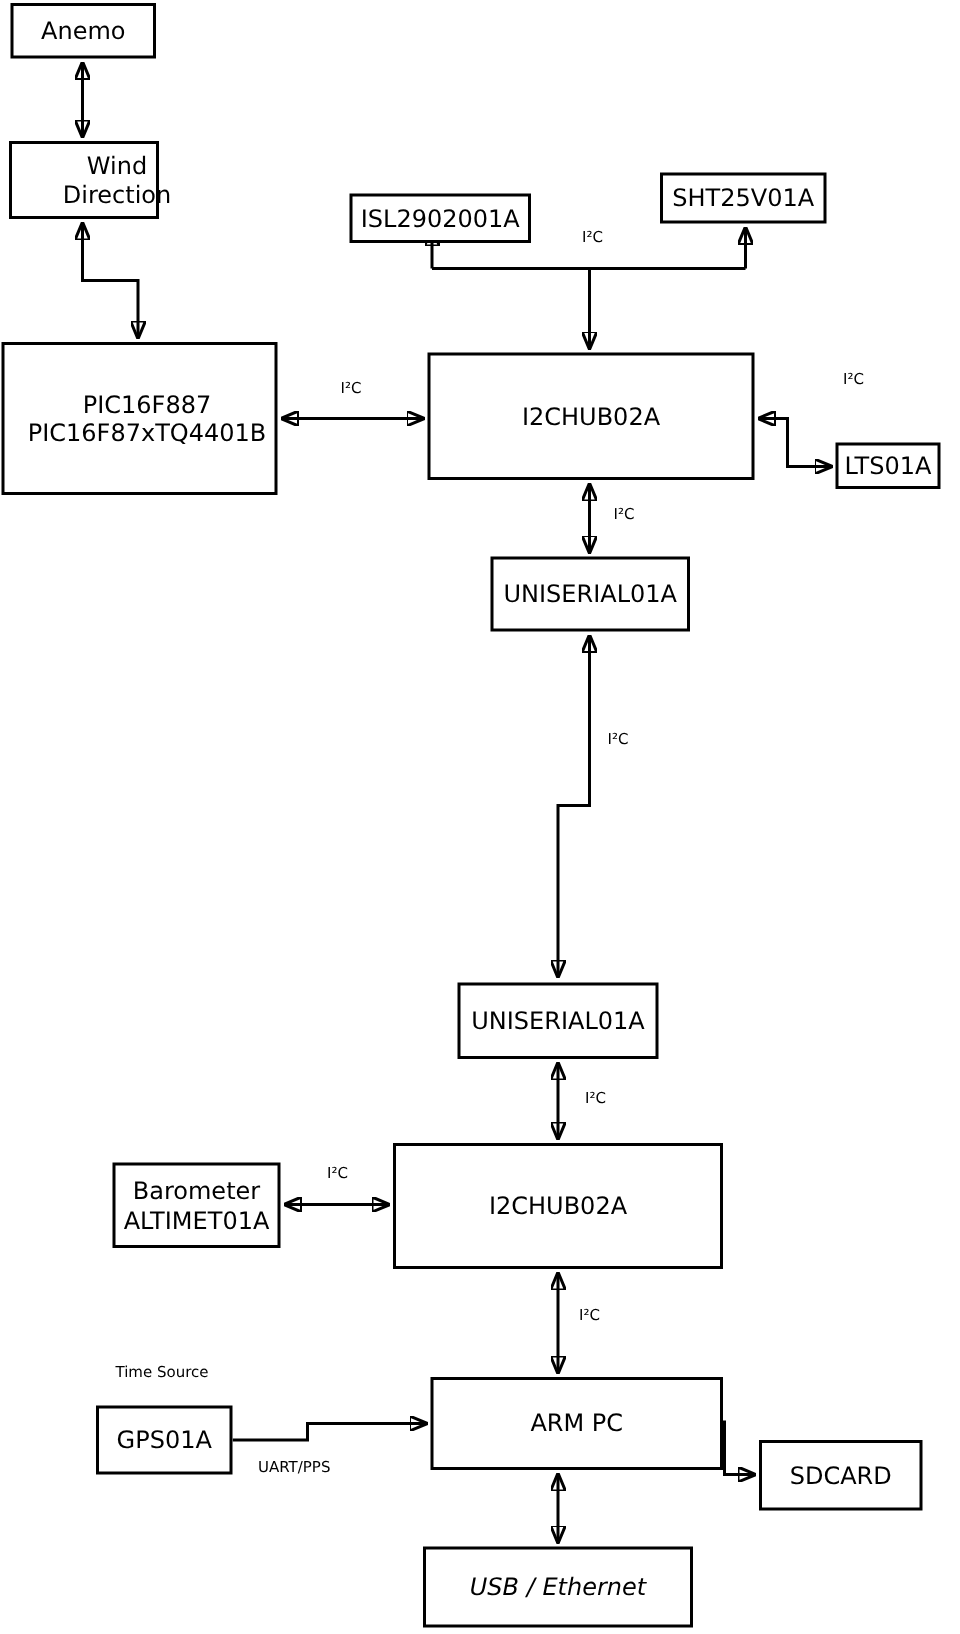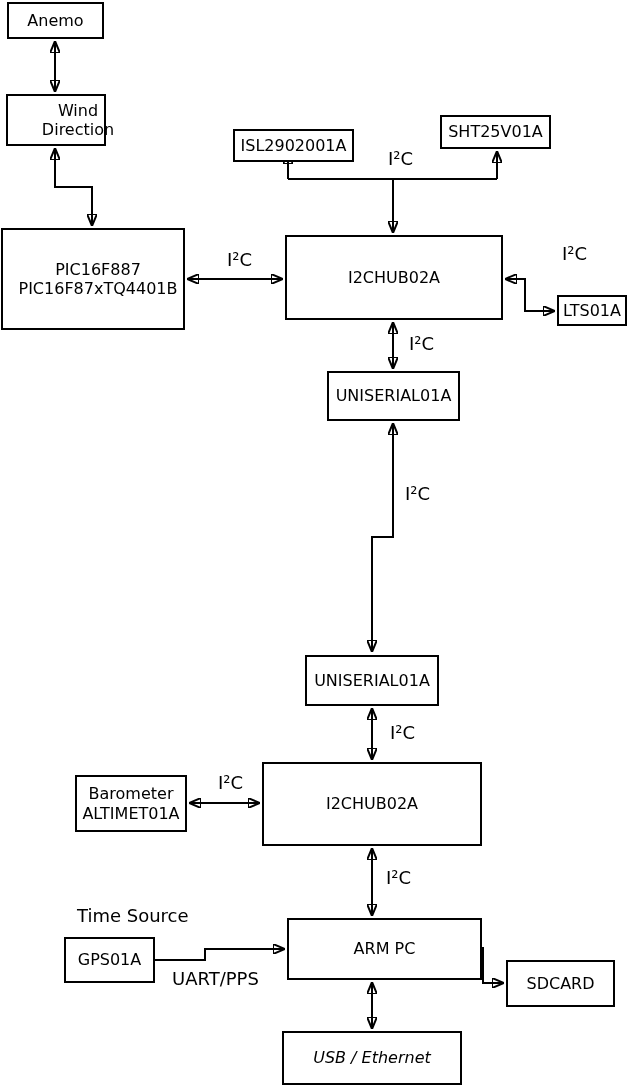--- a/index.html
+++ b/index.html
@@ -26,21 +26,21 @@
     flex-direction: column;
     align-items: center;
     justify-content: center;
     text-align: center;
     font-size: 16px;
     line-height: 1.2;
     color: #000000;
   }
   .lbl {
     position: absolute;
-    font-size: 18px;
+    font-size: 10px;
     line-height: 14px;
     white-space: nowrap;
     color: #000000;
     background: transparent;
   }
 </style>
 </head>
 <body>
 
 <div class="canvas">

